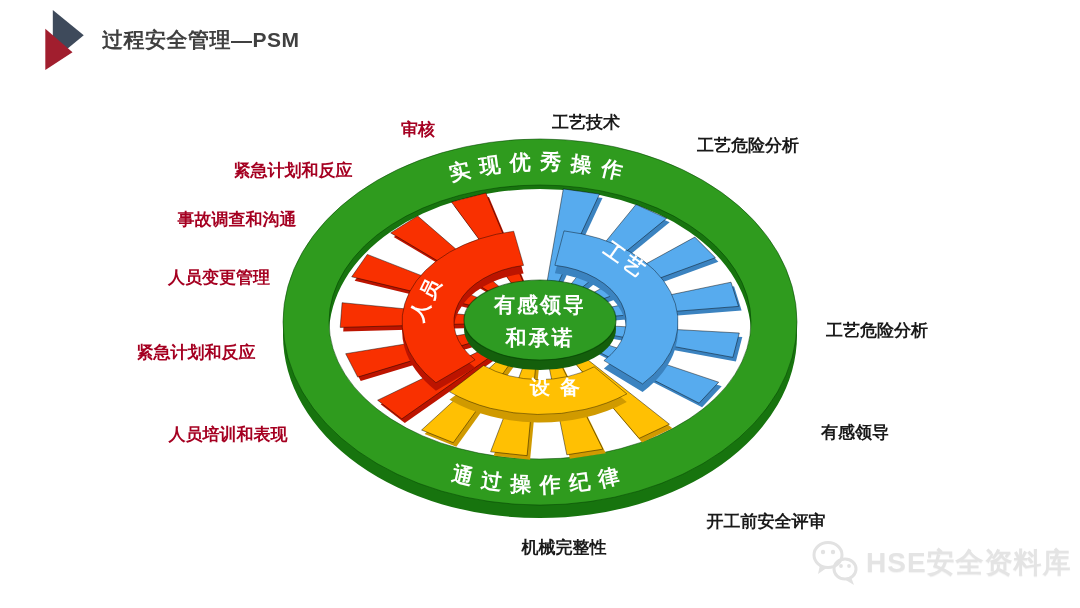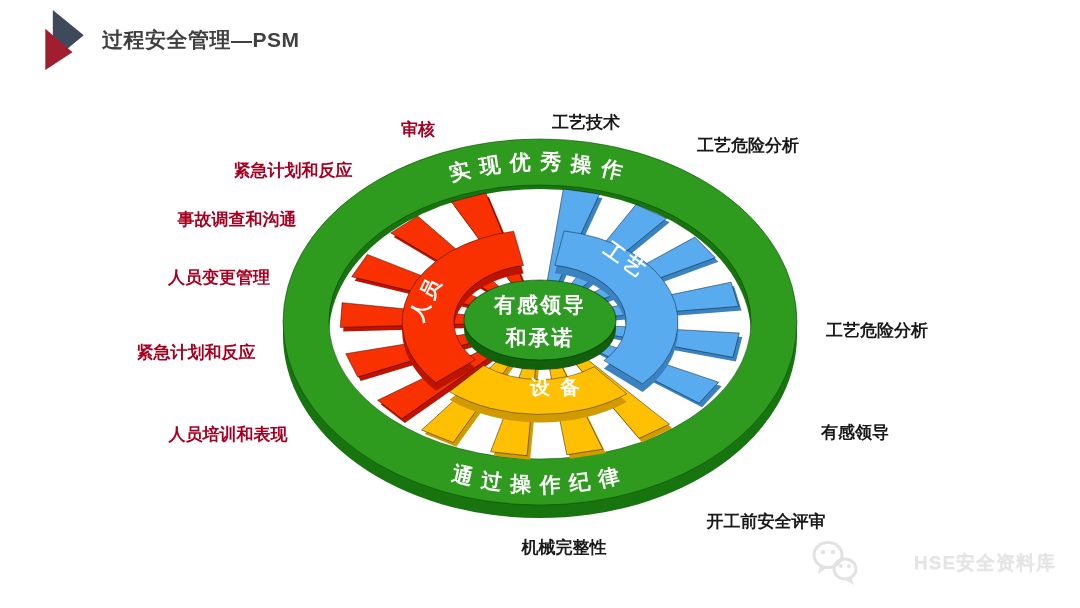--- a/index.html
+++ b/index.html
@@ -21,22 +21,22 @@
   .callout.leftanchor{transform:translate(0,-50%);}
   .callout .ln{display:block;}
 
   .ring-text{font-size:21px;font-weight:bold;fill:#ffffff;letter-spacing:9px;}
   .sector-text{font-size:20px;font-weight:bold;fill:#ffffff;letter-spacing:4px;}
   .sector-text.flat{letter-spacing:10px;}
   .center-text{font-size:21px;font-weight:bold;fill:#ffffff;letter-spacing:2px;text-anchor:middle;}
 
   .watermark{position:absolute;left:810px;top:538px;display:flex;align-items:center;
              color:#E4E4E4;}
-  .watermark .wm-text{font-size:19px;font-weight:bold;letter-spacing:1px;
-             text-shadow:0 1px 1px rgba(0,0,0,0.05);margin-left:48px;}
+  .watermark .wm-text{font-size:28px;font-weight:bold;letter-spacing:1px;
+             text-shadow:0 1px 1px rgba(0,0,0,0.05);}
   .wm-icon{width:52px;height:50px;margin-right:4px;}
 </style>
 </head>
 <body>
 
 <div class="page">
 
   <div class="header">
     <svg class="logo" viewBox="0 0 46 64">
       <polygon id="logo-slate" points="10,0 43,27 10,54" fill="#3E4A5B"></polygon>

